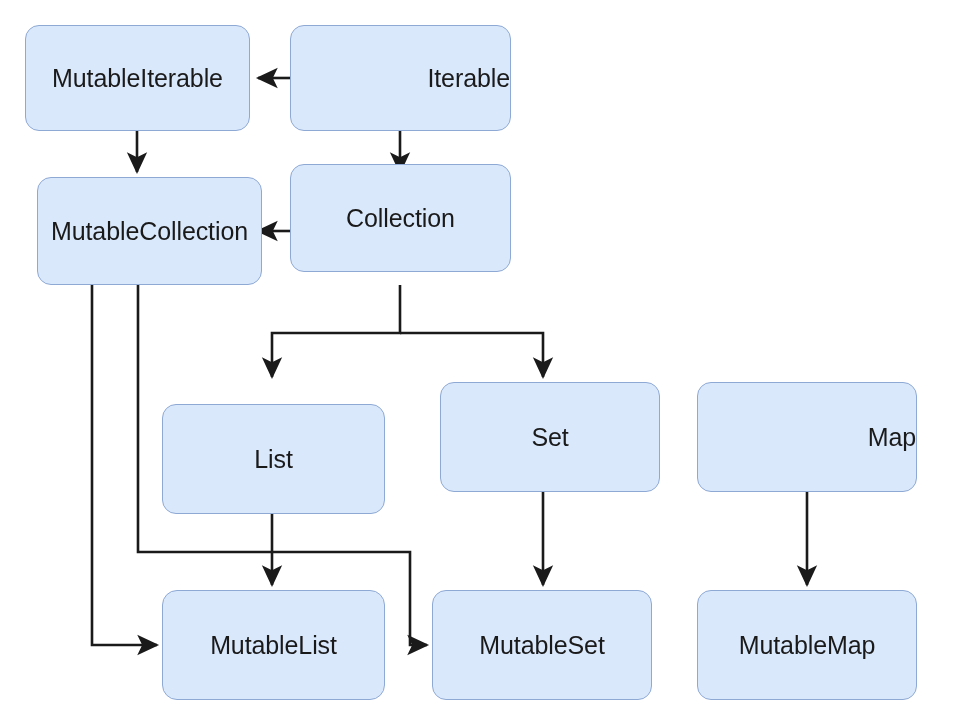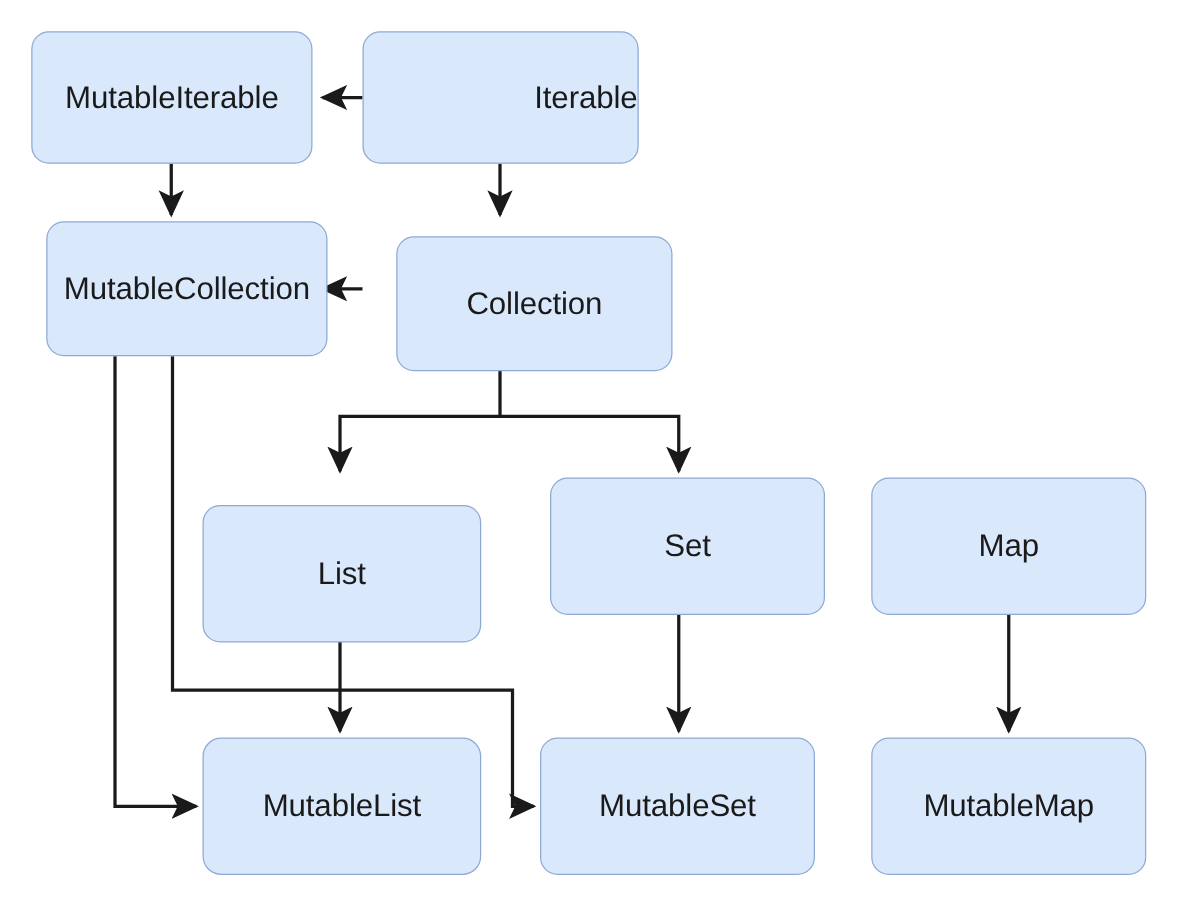--- a/index.html
+++ b/index.html
@@ -85,33 +85,33 @@
   </div>
 
   <div class="node" style="left:290px; top:25px; width:221px; height:106px;justify-content:flex-end;">
     <span class="node-label">Iterable</span>
   </div>
 
   <div class="node" style="left:25px; top:177px; width:225px; height:108px;margin-left:12px;">
     <span class="node-label">MutableCollection</span>
   </div>
 
-  <div class="node" style="left:290px; top:189px; width:221px; height:108px;margin-left:27px;">
+  <div class="node" style="left:290px; top:164px; width:221px; height:108px;">
     <span class="node-label">Collection</span>
   </div>
 
   <div class="node" style="left:162px; top:404px; width:223px; height:110px;">
     <span class="node-label">List</span>
   </div>
 
   <div class="node" style="left:440px; top:382px; width:220px; height:110px;">
     <span class="node-label">Set</span>
   </div>
 
-  <div class="node" style="left:697px; top:382px; width:220px; height:110px;">
+  <div class="node" style="left:697px; top:382px; width:220px; height:110px;justify-content:flex-end;">
     <span class="node-label">Map</span>
   </div>
 
   <div class="node" style="left:162px; top:590px; width:223px; height:110px;border-radius:15px;">
     <span class="node-label">MutableList</span>
   </div>
 
   <div class="node" style="left:432px; top:590px; width:220px; height:110px;">
     <span class="node-label">MutableSet</span>
   </div>

